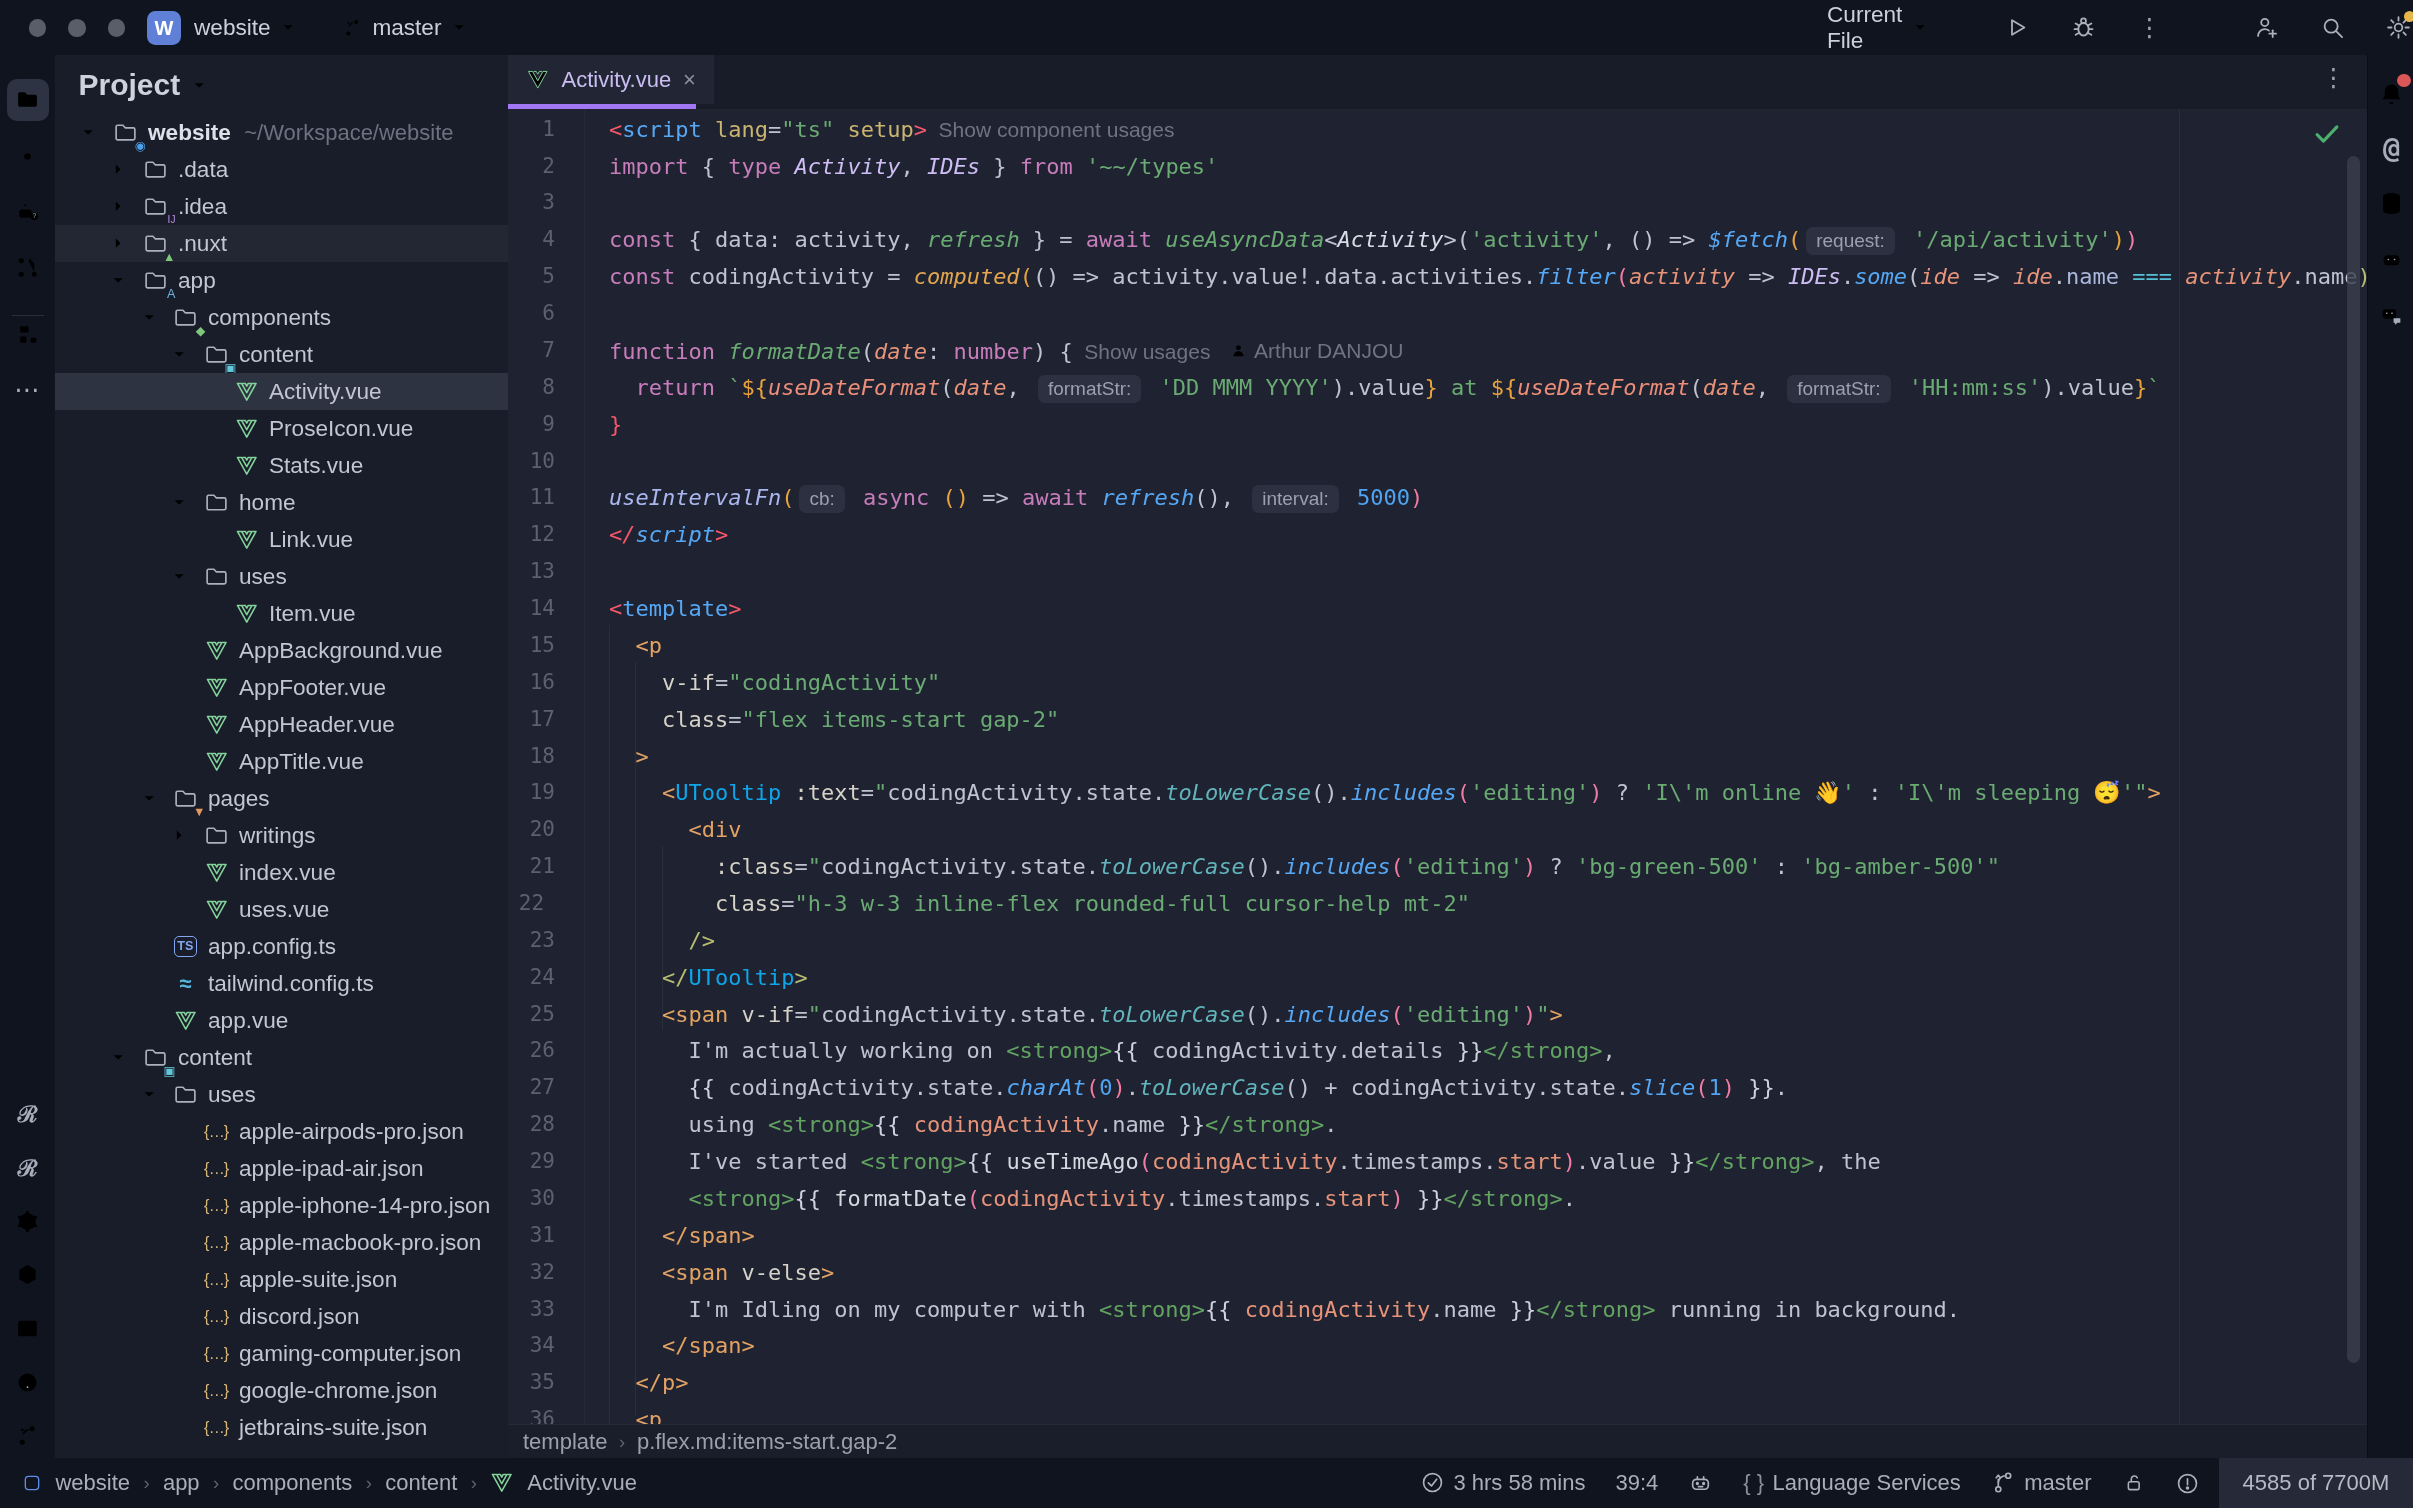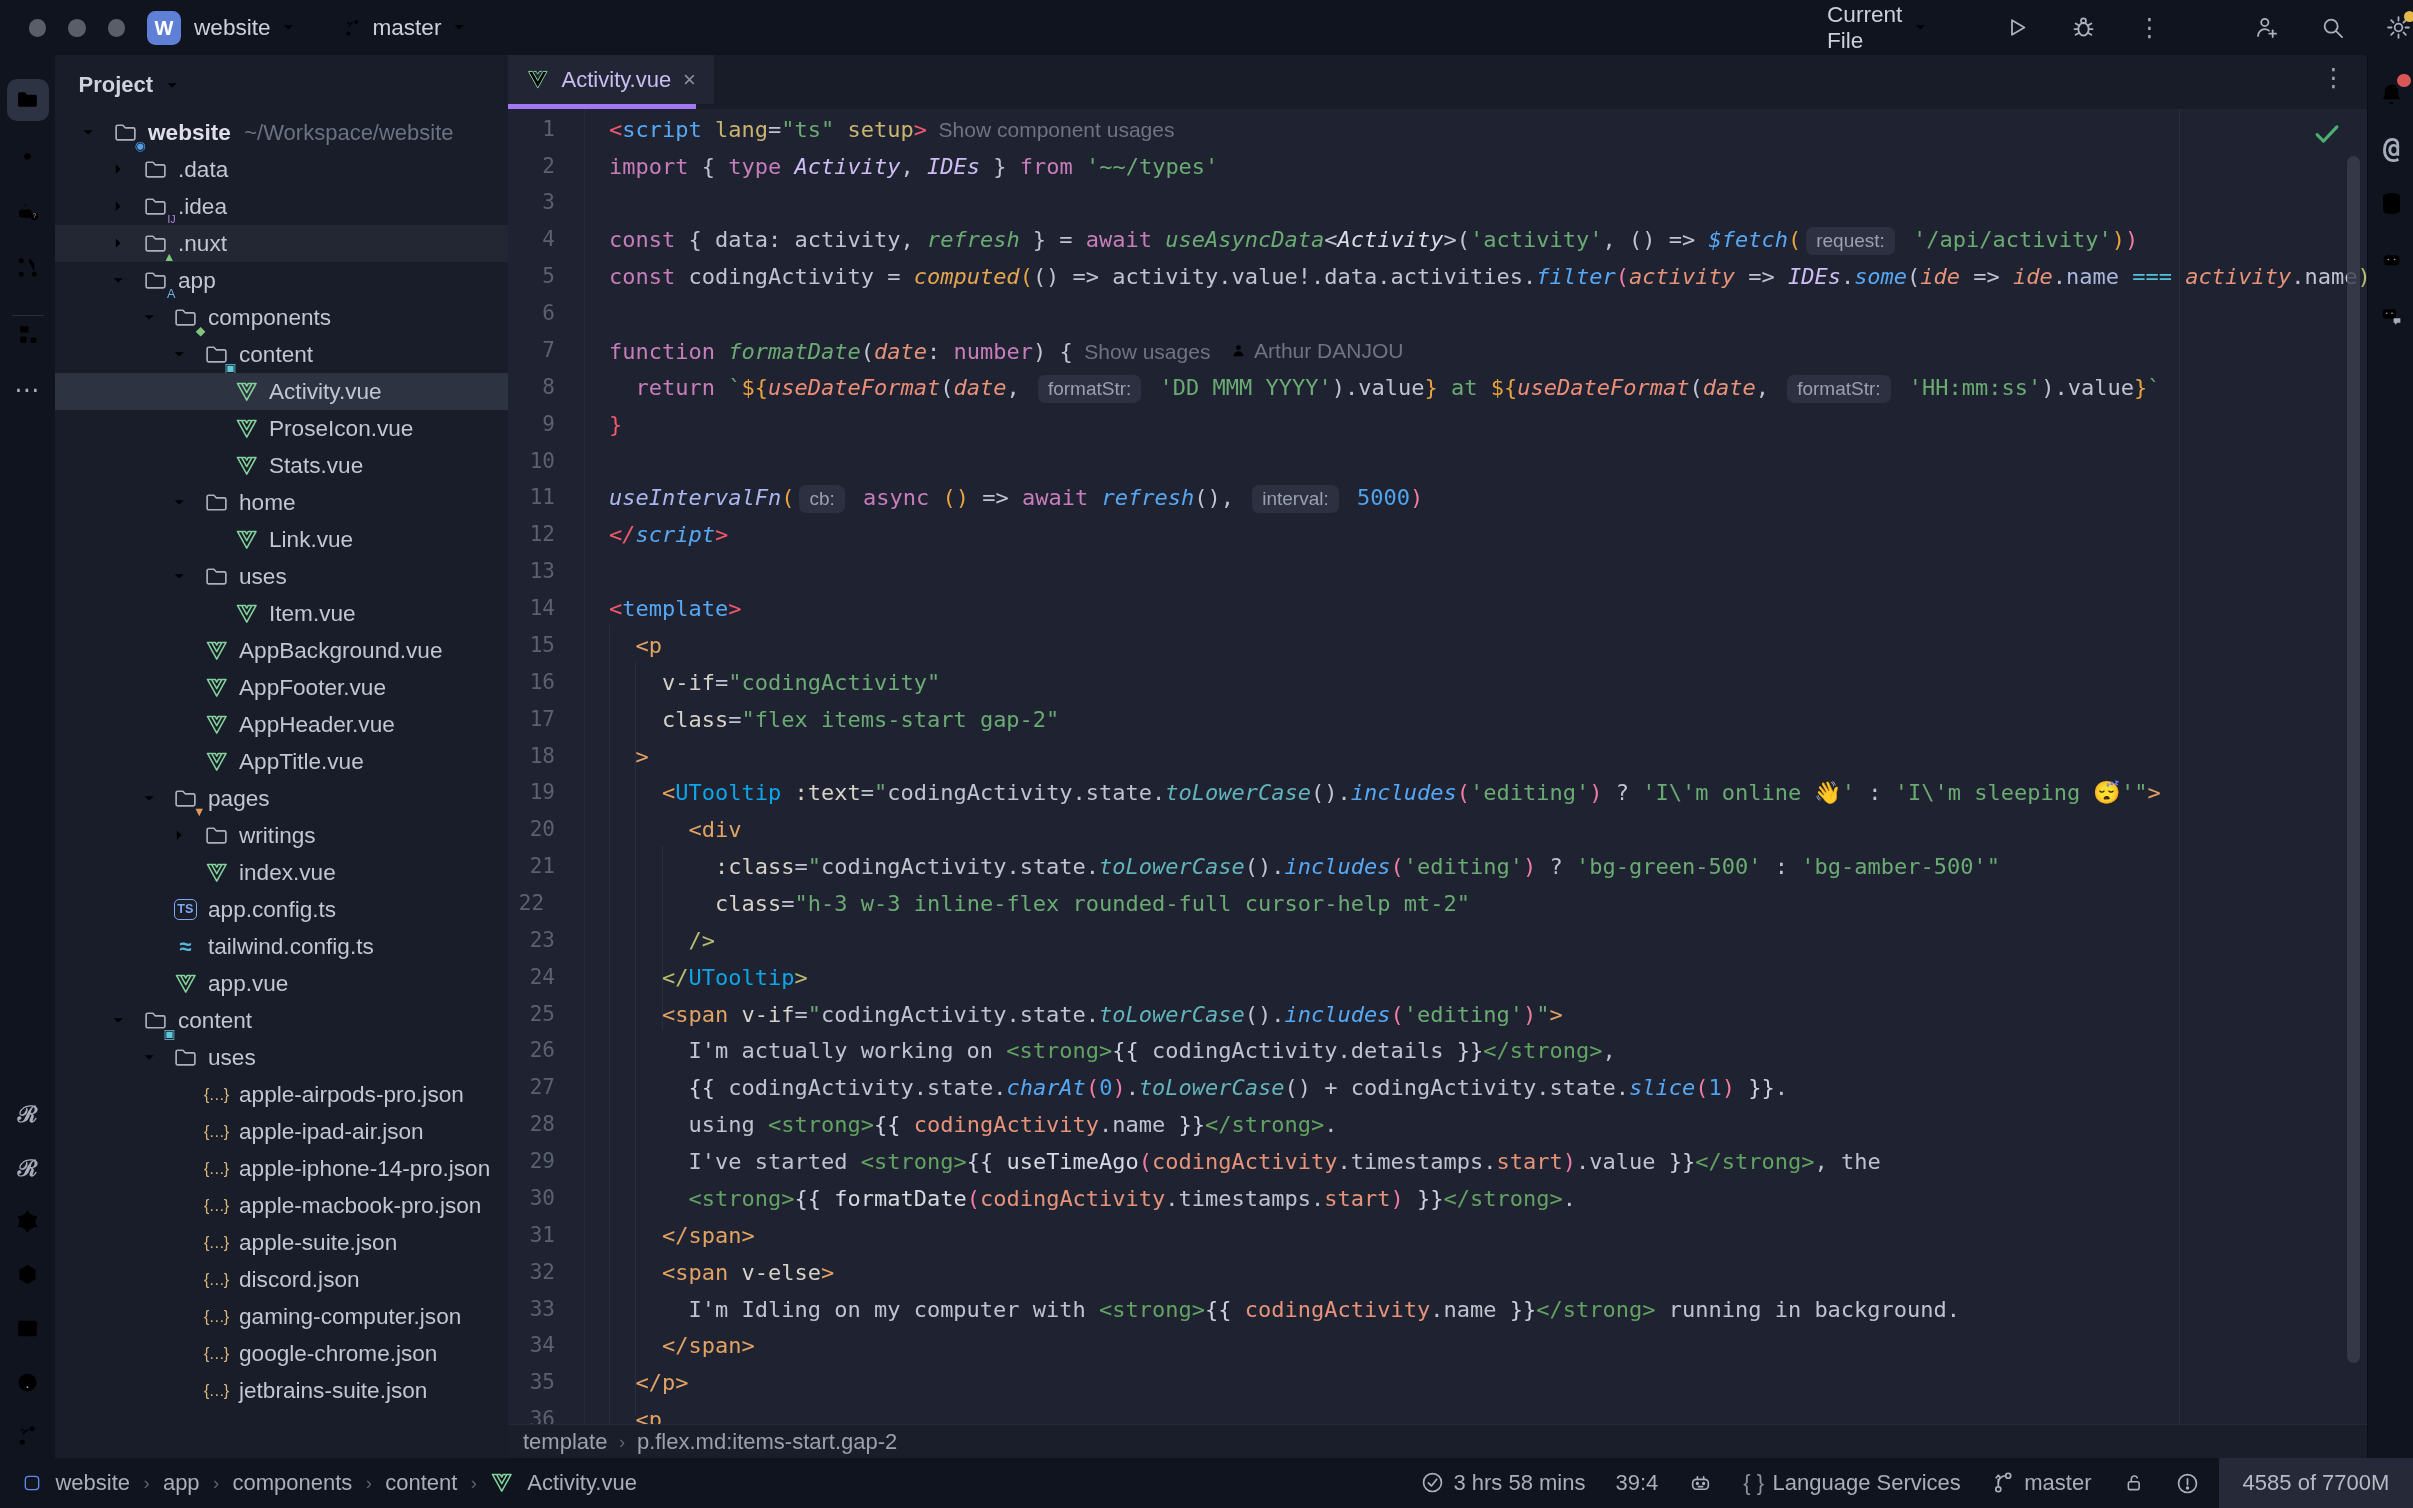--- a/index.html
+++ b/index.html
@@ -28,21 +28,21 @@
 
   
   #left-rail{left:0;top:55px;width:55px;height:1403px;background:#10141f;border-right:0.8px solid #0a0d15;}
   .railbtn{left:6.7px;width:42px;height:42px;border-radius:10px;display:flex;align-items:center;justify-content:center;color:#a7adbb;}
   .railbtn.active{background:#2e3344;color:#d6dae3;}
   .rail-div{left:11.7px;width:32px;height:0.8px;background:#2a2e3a;}
   .rbold{font-weight:bold;font-size:22.6px;font-family:"Liberation Serif",serif;}
 
   
   #project{left:55px;top:55px;width:453px;height:1403px;background:#191c29;overflow:hidden;}
-  #proj-head{left:23.5px;top:11.7px;height:37px;display:flex;align-items:center;gap:10px;font-size:22px;font-weight:600;color:#ced2dc;}
+  #proj-head{left:23.5px;top:11.7px;height:37px;display:flex;align-items:center;gap:10px;font-size:30px;font-weight:600;color:#ced2dc;}
   #tree{left:0;top:59px;width:453px;}
   .trow{position:relative;width:453px;height:37px;display:flex;align-items:center;font-size:22.6px;color:#c2c6d2;}
   .trow.softsel{background:#232734;}
   .trow.strongsel{background:#2e3342;}
   .trow .chev{position:absolute;color:#8b93a5;}
   .trow .ticon-box{position:absolute;width:28.5px;height:28.5px;display:flex;align-items:center;justify-content:center;}
   .trow .lbl{position:absolute;white-space:nowrap;}
   .trow .sfx{color:#6b7280;margin-left:13.4px;font-size:22px;}
   .trow.boldname .lbl b{font-weight:700;color:#dde0e8;}
   .badge{position:absolute;right:-5.9px;bottom:-5.9px;font-size:12.6px;line-height:12.6px;}
@@ -526,20 +526,29 @@
           <span class="lbl" style="left: 184px;">writings</span>
         </div>
         <div class="trow">
           <span class="ticon-box ic" style="left: 147px;">
             <svg width="23.5" height="23.5" viewBox="0 0 24 24">
               <path d="M2.5 3.5h4.2L12 13l5.3-9.5h4.2L12 20.5z" stroke="#83d29a"></path>
               <path d="M7.8 3.5h2.7L12 6.3l1.5-2.8h2.7" stroke="#83d29a"></path>
             </svg>
           </span>
           <span class="lbl" style="left: 184px;">index.vue</span>
+        </div>
+        <div class="trow">
+          <span class="ticon-box ic" style="left: 147px;">
+            <svg width="23.5" height="23.5" viewBox="0 0 24 24">
+              <path d="M2.5 3.5h4.2L12 13l5.3-9.5h4.2L12 20.5z" stroke="#83d29a"></path>
+              <path d="M7.8 3.5h2.7L12 6.3l1.5-2.8h2.7" stroke="#83d29a"></path>
+            </svg>
+          </span>
+          <span class="lbl" style="left: 184px;">uses.vue</span>
         </div>
         <div class="trow">
           <span class="ticon-box ic" style="left: 116px;">
             <span class="ticon ts">TS</span>
           </span>
           <span class="lbl" style="left: 153px;">app.config.ts</span>
         </div>
         <div class="trow">
           <span class="ticon-box ic" style="left: 116px;">
             <span class="ticon tw">≈</span>

